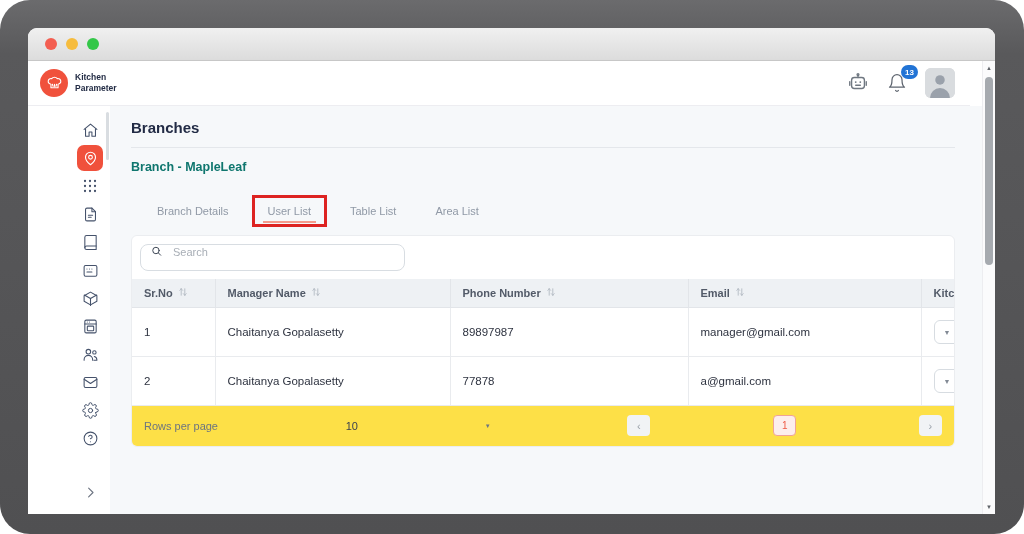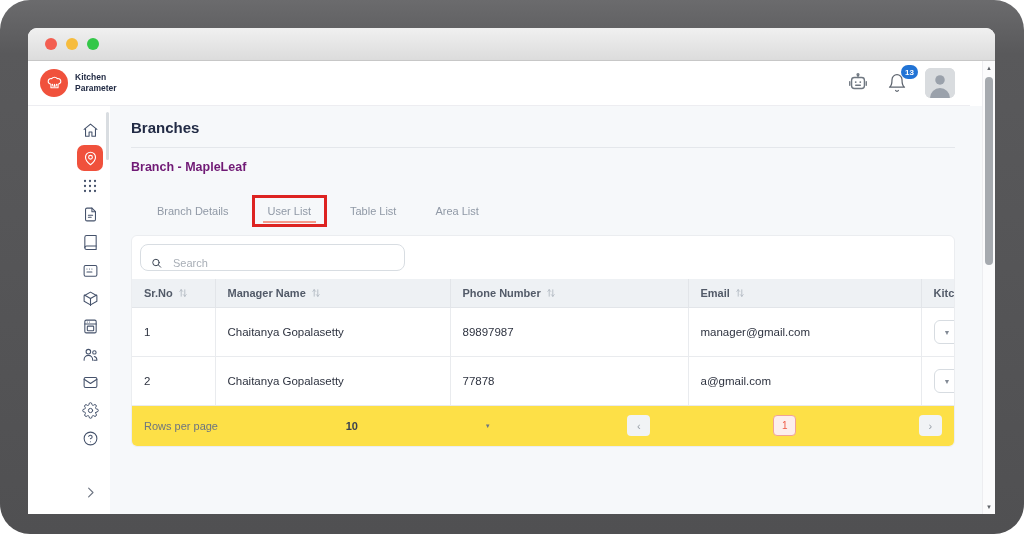--- a/index.html
+++ b/index.html
@@ -53,63 +53,63 @@
   .side-item { height:28px; width:100%; display:flex; align-items:center; justify-content:center;
     color:#45526b; background:none; border:none; padding:0; }
   .side-active-pill { width:26px; height:26px; border-radius:7px; background:#f0513c;
     display:flex; align-items:center; justify-content:center; color:#fff; }
   .side-expand { margin-top:auto; }
   .sidebar-minithumb { position:absolute; right:1px; top:6px; width:3px; height:48px; background:#d9dde1; border-radius:2px; }
   .main { flex:1; background:#f6f8fa; padding:13px 27px 0 21px; position:relative; }
   
   .page-title { font-size:15px; font-weight:700; color:#222b45; margin:0 0 11px; }
   .divider { border:none; border-top:1px solid #e4e7eb; margin:0; }
-  .subtitle { font-size:12.5px; font-weight:700; color:#701a75; margin-top:12px; }
+  .subtitle { font-size:12.5px; font-weight:700; color:#0f766e; margin-top:12px; }
   .tabs { display:flex; gap:27px; margin-top:30px; font-size:11px; color:#9099a6;margin-left:20px; }
   .tab { padding-bottom:6px; background:none; border:none; color:#9099a6; font-size:11px;
     font-family:inherit; position:relative; }
   .tab.active::after { content:""; position:absolute; left:1px; right:1px; bottom:0; height:2px; background:#f49b8c; }
   .tab-anno-wrap { position:relative; display:inline-block; }
   .annotation-box { position:absolute; inset:-9px -10px -4px -10px; border:3px solid #dd2321; pointer-events:none; }
   .section-row { display:flex; justify-content:space-between; align-items:center; margin-top:21px; }
   .section-title { font-size:16px; font-weight:700; color:#1d2839; }
   .btn-red {
     background:#f0513c; color:#fff; font-size:11px; font-weight:700; border:none;
     border-radius:6px; padding:8px 14px; font-family:inherit;
   }
   
   .card { background:#fff; border:1px solid #ebedf0; border-radius:6px; margin-top:12px; overflow:hidden; }
   .search-row { padding:8px; }
   .search-box {
     width:265px; height:27px; border:1px solid #d8dde2; border-radius:8px;
-    display:flex; align-items:flex-end; gap:8px; padding:0 10px; background:#fff;
+    display:flex; align-items:flex-start; gap:8px; padding:0 10px; background:#fff;
   }
   .search-box input { border:none; outline:none; font-size:11px; color:#333; width:100%;
     background:transparent; font-family:inherit; }
   .search-box input::placeholder { color:#a8aeb6; }
   table { width:100%; border-collapse:collapse; table-layout:fixed; }
   thead th {
     background:#eef1f4; color:#525a68; font-weight:700; font-size:11px; text-align:left;
     padding:8px 12px; border-right:1px solid #e2e5e9; border-bottom:1px solid #e2e5e9;
   }
   thead th:last-child, tbody td:last-child { border-right:none; }
-  .th-inner { display:flex; align-items:center; gap:5px; }
+  .th-inner { display:flex; gap:5px; }
   tbody td {
     padding:12px; color:#2e3340; font-size:11.5px;
     border-right:1px solid #e9ebee; border-bottom:1px solid #e9ebee; background:#fff;
   }
   .actions-btn {
     width:27px; height:24px; border:1px solid #d7dce1; background:#fff; border-radius:6px;
     color:#828a95; font-size:7px; display:flex; align-items:center; justify-content:center;
   }
   .pagination {
     display:flex; align-items:center; justify-content:space-between; gap:8px;
     padding:9px 12px 10px; font-size:11px; color:#6d7580; background:#fde047;
   }
-  .rpp-value { color:#3a4150; font-weight:700; margin-left:5px; }
+  .rpp-value { color:#3a4150; font-weight:400; margin-left:5px; }
   .rpp-caret { font-size:6px; color:#6d7580; margin:1px 14px 0 4px; }
   .page-btn {
     width:23px; height:21px; border-radius:4px; background:#f1f3f5; color:#9aa1a9;
     border:none; font-size:11px; display:flex; align-items:center; justify-content:center;
     font-family:inherit;
   }
   .page-btn.current { background:#fdeeec; border:1px solid #f0a396; color:#ee5a45; font-size:10px; }
   
   .scrollbar {
     position:absolute; top:0; right:0; bottom:0; width:13px;

